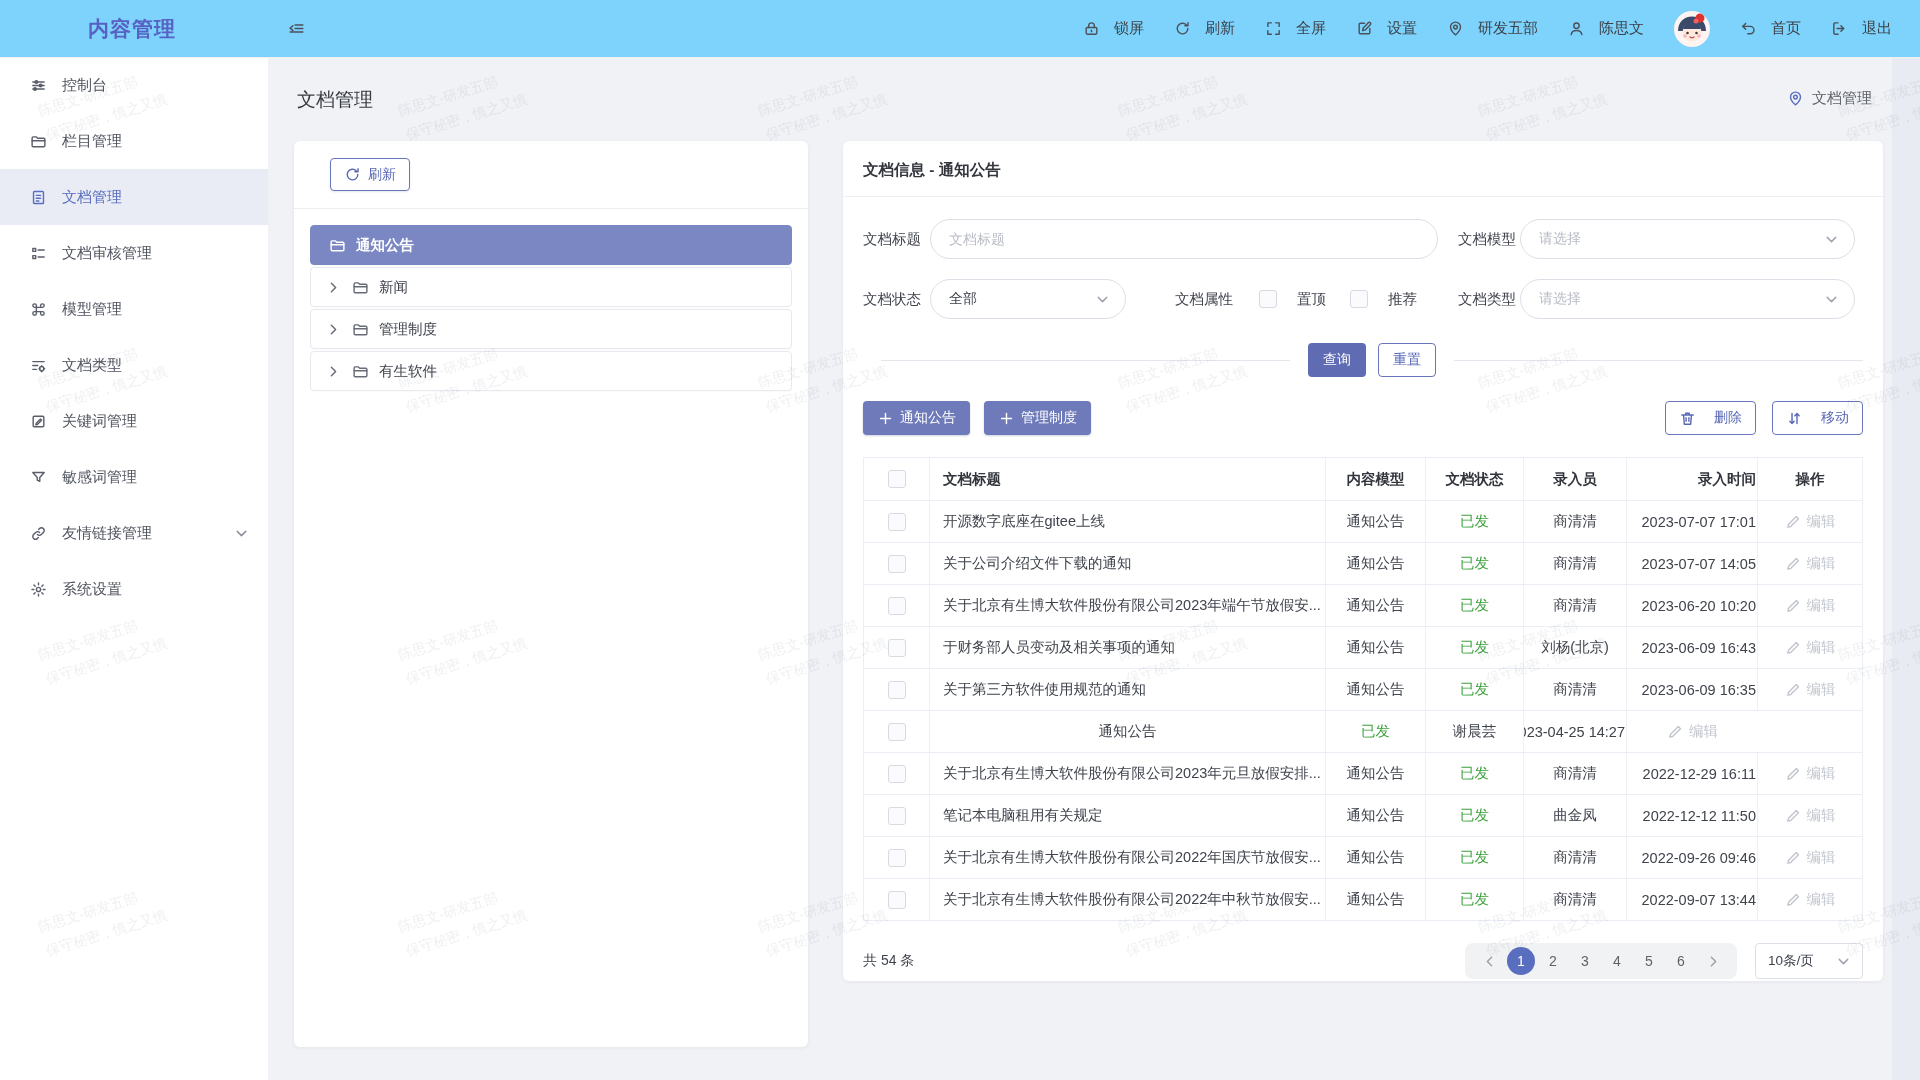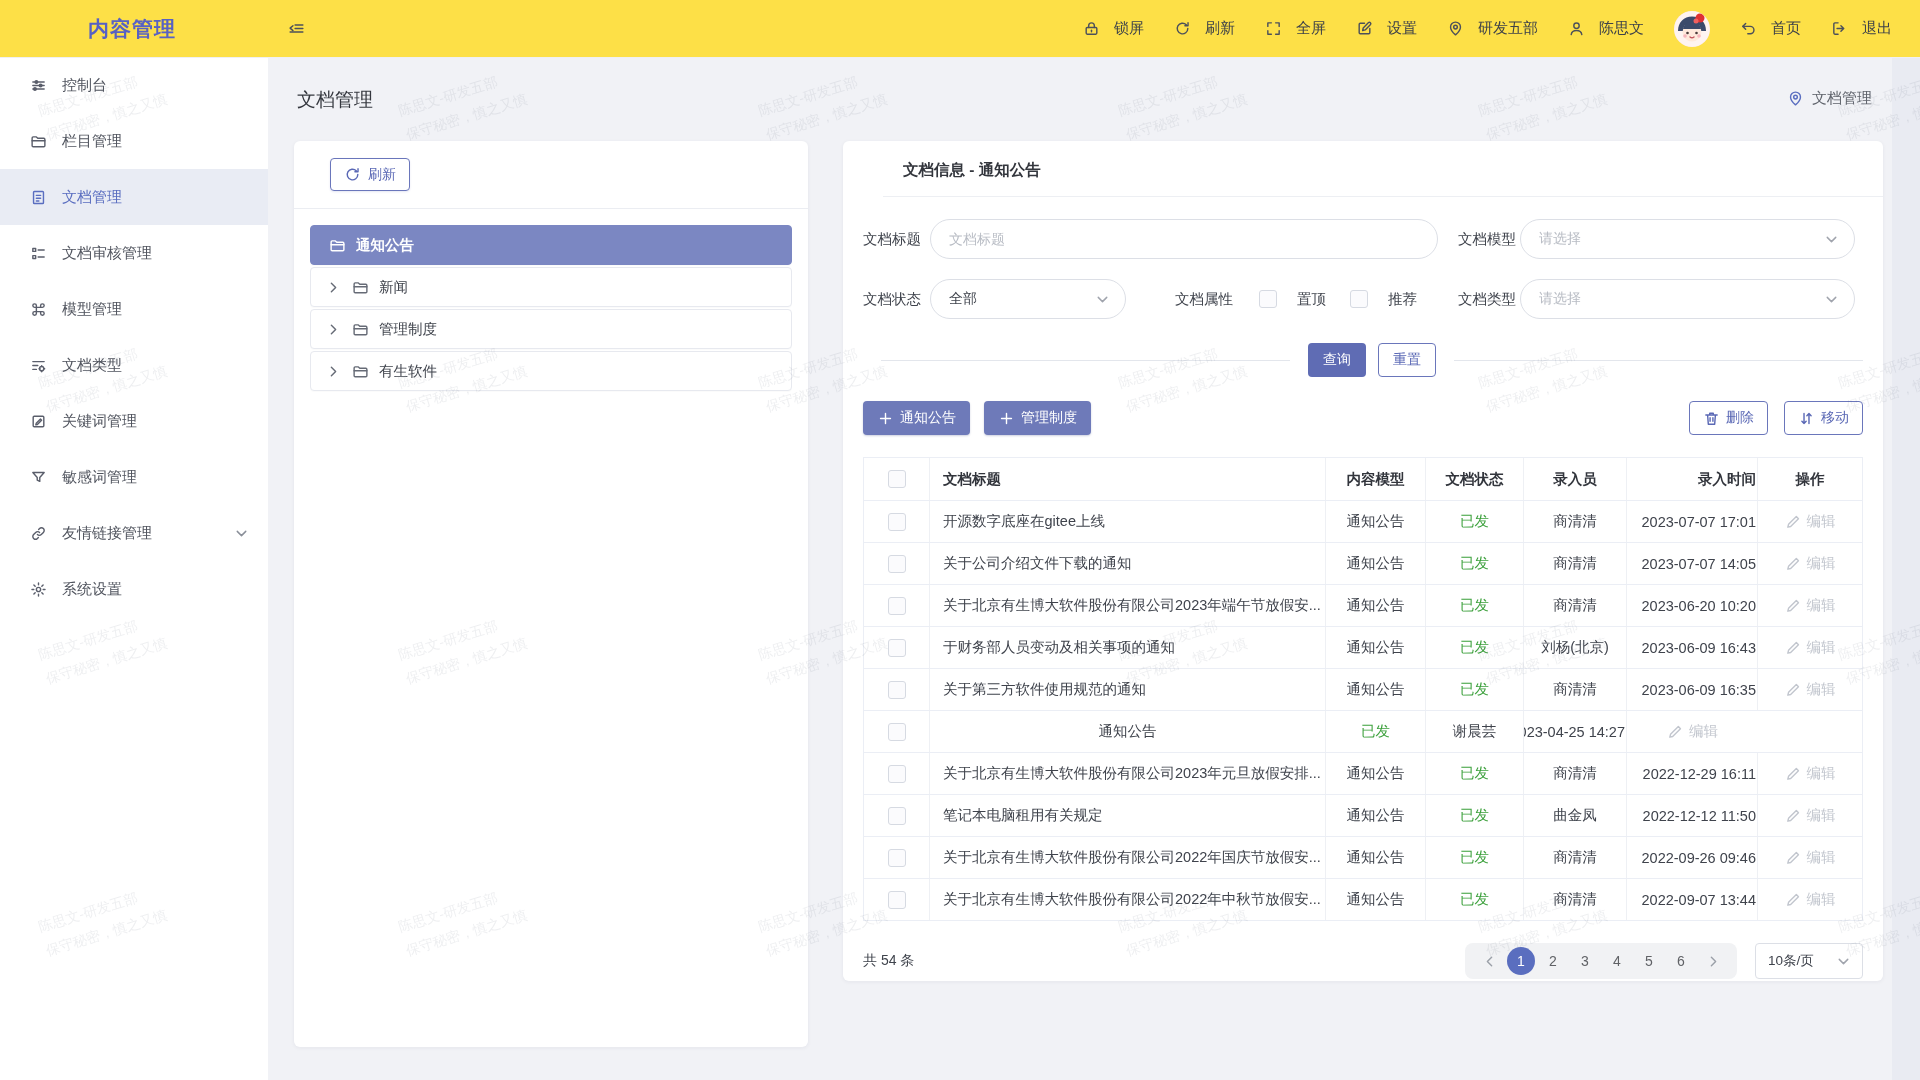--- a/index.html
+++ b/index.html
@@ -2,21 +2,21 @@
 <html><head>
 <meta charset="utf-8">
 <style>
   html,body{margin:0;padding:0;}
   body{width:1920px;height:1080px;overflow:hidden;font-family:"Liberation Sans","DejaVu Sans",sans-serif;-webkit-font-smoothing:antialiased;}
   #app{position:relative;width:1920px;height:1080px;background:#f1f2f6;color:#3f434c;font-size:14px;}
   .ico{display:inline-flex;align-items:center;justify-content:center;line-height:0;}
   .ico svg{display:block;}
 
   
-  .header{position:absolute;top:0;left:0;right:0;height:57px;background:#fde047;border-bottom:1px solid #f0f0f2;display:flex;align-items:center;z-index:10;}
+  .header{position:absolute;top:0;left:0;right:0;height:57px;background:#7dd3fc;border-bottom:1px solid #f0f0f2;display:flex;align-items:center;z-index:10;}
   .logo{width:260px;box-sizing:border-box;padding-left:88px;font-size:21px;font-weight:600;color:#5761c4;letter-spacing:1px;white-space:nowrap;}
   .collapse-btn{margin-left:28px;color:#4c505a;cursor:pointer;}
   .header-tools{margin-left:auto;display:flex;align-items:center;gap:30px;padding-right:28px;}
   .tool{display:flex;align-items:center;gap:14px;font-size:15px;color:#3d4149;cursor:pointer;white-space:nowrap;}
   .tool .ico{color:#4c505a;}
   .avatar{width:36px;height:36px;border-radius:50%;overflow:hidden;background:#fdeef0;cursor:pointer;flex:none;}
 
   
   .sidebar{position:absolute;top:57px;left:0;width:268px;bottom:0;background:#fff;z-index:5;}
   .side-item{height:56px;display:flex;align-items:center;gap:15px;padding:0 18px 0 30px;font-size:15px;color:#50545e;cursor:pointer;}
@@ -41,40 +41,40 @@
   .refresh-btn{display:inline-flex;align-items:center;gap:7px;margin:17px 0 0 36px;height:33px;padding:0 13px;border:1px solid #6a76bb;border-radius:4px;color:#5a68b5;font-size:14px;background:#fff;cursor:pointer;box-shadow:0 1px 2px rgba(90,104,181,.15);}
   .lc-divider{height:1px;background:#ebedf2;margin-top:17px;}
   .tree{padding:16px;}
   .tree-node{height:40px;box-sizing:border-box;display:flex;align-items:center;gap:10px;padding:0 14px;border-radius:4px;margin-bottom:2px;font-size:14.5px;cursor:pointer;border:1px solid #e7e9ef;color:#3f434c;background:#fff;box-shadow:0 1px 1px rgba(0,0,0,.02);}
   .tree-node .chev{color:#8a8f99;}
   .tree-node .ico{color:#666b76;}
   .tree-node.selected{background:#7b87c2;border-color:#7b87c2;color:#fff;font-weight:bold;padding-left:18px;}
   .tree-node.selected .ico{color:#fff;}
 
   
-  .rc-title{padding:19px 20px 15px;font-size:15.5px;font-weight:bold;color:#33363d;border-bottom:1px solid #edeff3;margin-left:40px;}
+  .rc-title{padding:19px 20px 15px;font-size:15.5px;font-weight:bold;color:#33363d;border-bottom:1px solid #edeff3;}
   .filters{padding:2px 28px 0 20px;}
   .frow{display:flex;align-items:center;margin-top:20px;}
   .flabel{font-size:14.5px;color:#3f434c;white-space:nowrap;}
   .w67{width:67px;flex:none;}
   .pill-input{box-sizing:border-box;height:40px;border:1px solid #dcdfe6;border-radius:20px;padding:0 18px;font-size:14px;color:#3f434c;outline:none;background:#fff;font-family:inherit;}
   .pill-input::placeholder{color:#b8bcc4;}
   .pill-select{box-sizing:border-box;height:40px;border:1px solid #dcdfe6;border-radius:20px;padding:0 14px 0 18px;display:flex;align-items:center;justify-content:space-between;background:#fff;cursor:pointer;font-size:14px;}
   .pill-select .val{color:#3f434c;}
   .pill-select .ph{color:#b8bcc4;}
   .pill-select .chev{color:#a0a4ad;}
   .cbx{width:16px;height:16px;border:1px solid #d6dae2;border-radius:3px;background:#fbfbfd;flex:none;cursor:pointer;}
   .cb-item{display:flex;align-items:center;gap:20px;font-size:14.5px;color:#3f434c;cursor:pointer;}
   .query-row{display:flex;align-items:center;margin-top:24px;padding:0 20px;margin-left:18px;}
   .hline{flex:1;height:1px;background:#e3e6ec;}
   .btn-primary{height:34px;padding:0 15px;background:#5f6cb4;color:#fff;border:none;border-radius:4px;font-size:14px;cursor:pointer;margin-left:18px;font-family:inherit;}
   .btn-plain{height:34px;padding:0 14px;background:#fff;color:#5a68b5;border:1px solid #6a76bb;border-radius:4px;font-size:14px;cursor:pointer;margin:0 18px 0 12px;font-family:inherit;}
   .actions{display:flex;align-items:center;margin-top:24px;padding:0 20px;}
   .btn-fill{height:34px;display:inline-flex;align-items:center;gap:6px;padding:0 14px;background:#6e7ab9;color:#fff;border:none;border-radius:4px;font-size:14px;cursor:pointer;margin-right:14px;box-shadow:0 1px 2px rgba(60,70,130,.25);font-family:inherit;}
-  .btn-outline{height:34px;display:inline-flex;align-items:center;gap:6px;padding:0 13px;background:#fff;color:#5a68b5;border:1px solid #6a76bb;border-radius:4px;font-size:14px;cursor:pointer;margin-left:16px;font-family:inherit;}
+  .btn-outline{height:34px;display:inline-flex;align-items:center;gap:18px;padding:0 13px;background:#fff;color:#5a68b5;border:1px solid #6a76bb;border-radius:4px;font-size:14px;cursor:pointer;margin-left:16px;font-family:inherit;}
 
   .tablebox{margin:22px 20px 0;border:1px solid #ebeef5;border-bottom:none;}
   .trow{display:grid;grid-template-columns:66px 396px 100px 98px 103px 131px 104px;align-items:stretch;border-bottom:1px solid #ebeef5;}
   .tcell{display:flex;align-items:center;justify-content:center;border-right:1px solid #eef0f4;min-height:41px;box-sizing:border-box;font-size:14.5px;color:#3f434c;overflow:hidden;white-space:nowrap;}
   .tcell:last-child{border-right:none;}
   .tcell.title{justify-content:flex-start;padding-left:13px;}
   .tcell.time{justify-content:flex-end;padding-right:1px;}
   .thead .tcell{font-weight:bold;color:#32353c;min-height:42px;}
   .status-pub{color:#3da13d;}
   .edit-link{display:inline-flex;align-items:center;gap:5px;color:#c2c6ce;cursor:pointer;}

